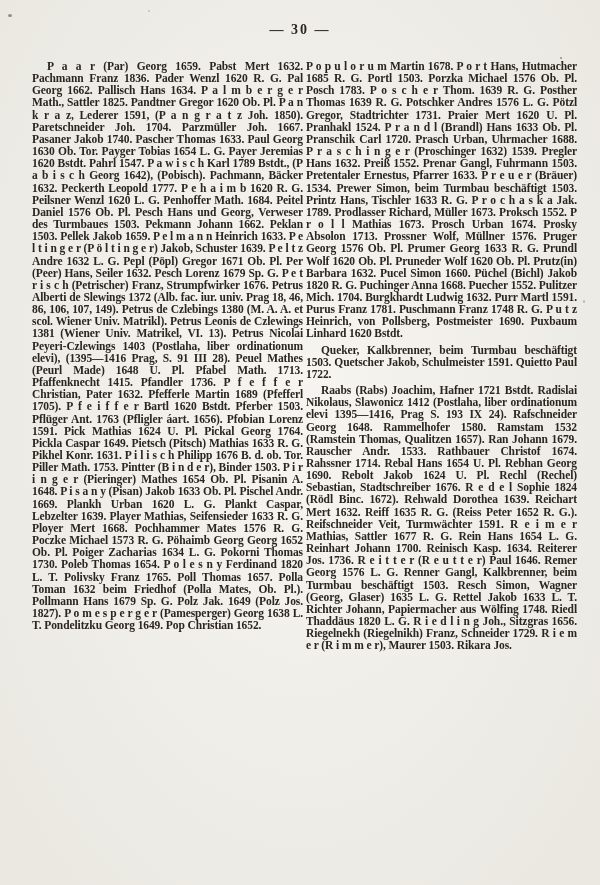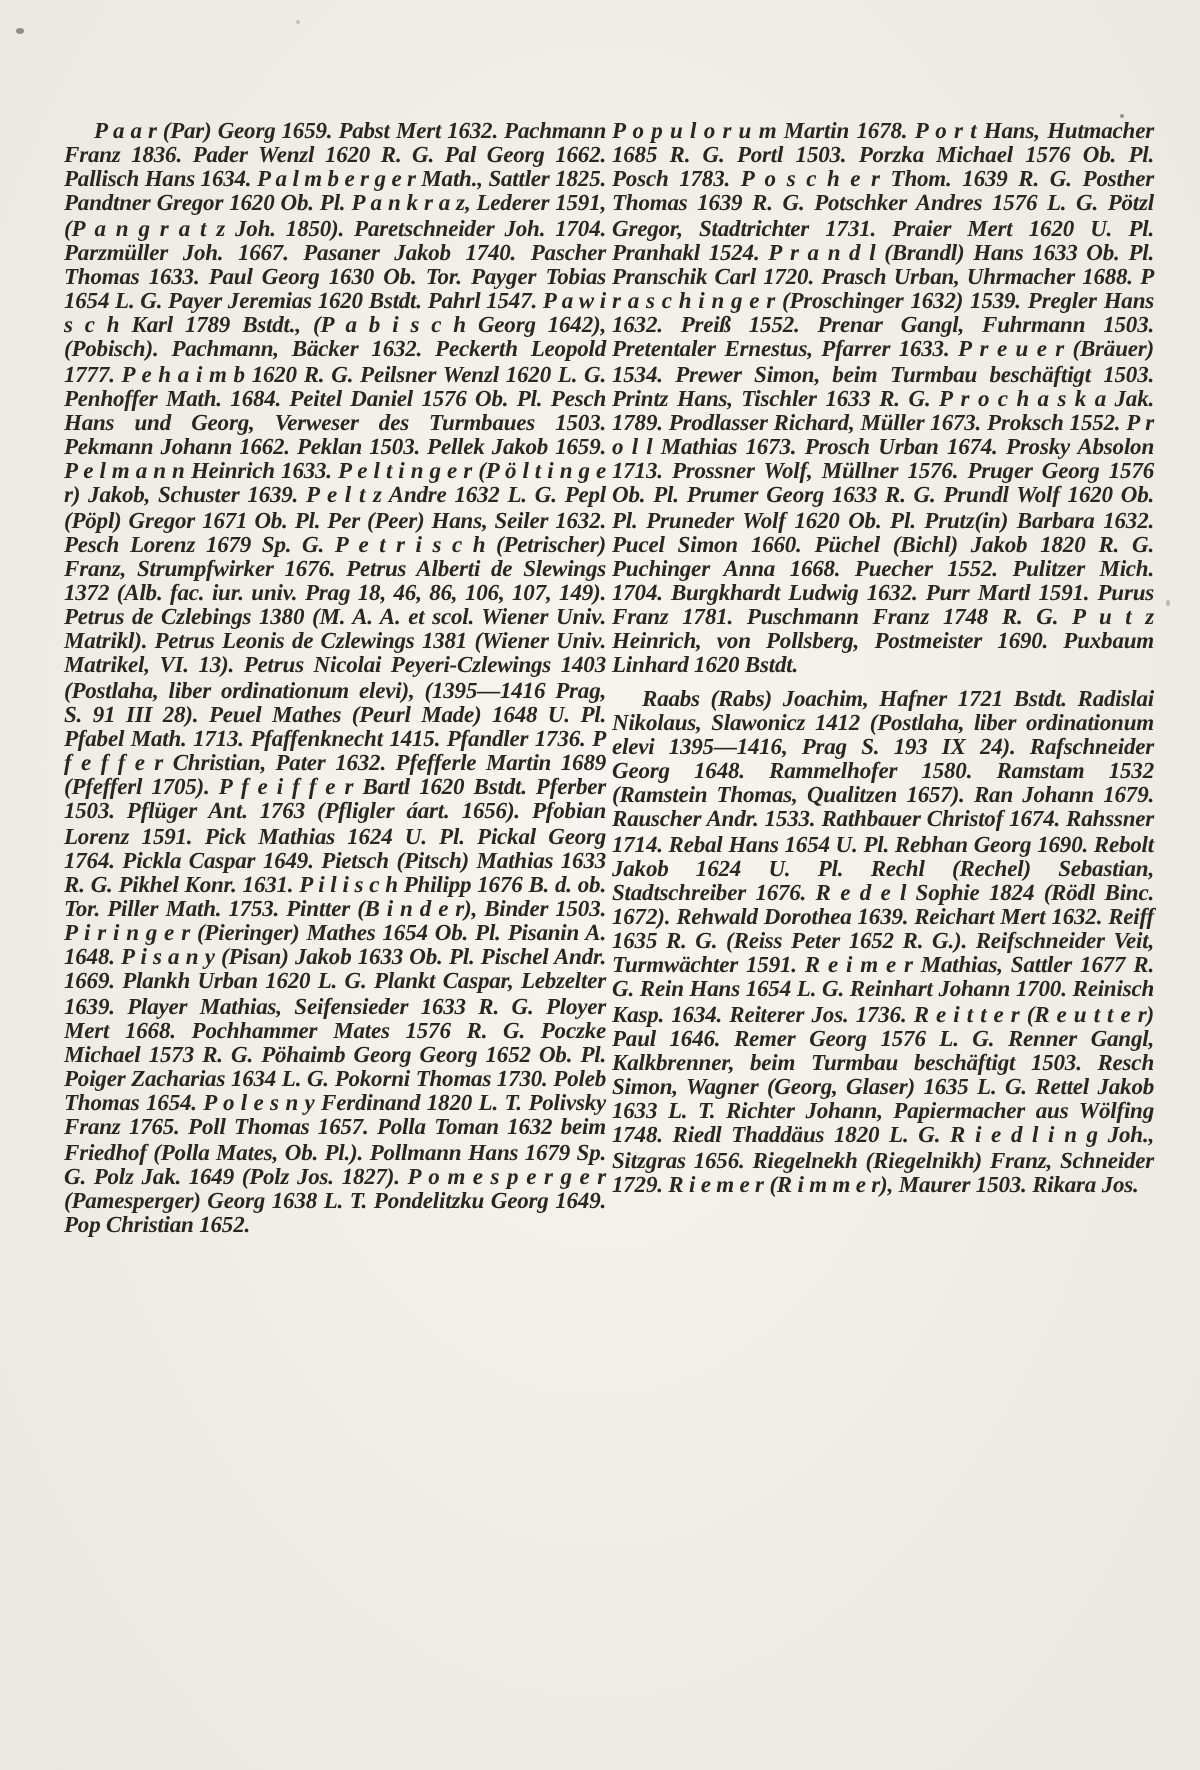--- a/index.html
+++ b/index.html
@@ -38,21 +38,20 @@
     top: 60px;
     width: 271px;
     color: #2b2520;
     font-size: 11.5px;
     font-weight: 700;
     line-height: 12.15px;
     text-align: justify;
     letter-spacing: -0.1px;
     -webkit-hyphens: auto;
     hyphens: auto;
-    font-style: italic;
   }
   .col-left  { left: 32px; }
   .col-right { left: 306px; }
   .col p { margin: 0; }
   .col p.indent { text-indent: 15px; }
   .col p.pbreak { margin-top: 4px; }
   .speck {
     position: absolute;
     background: #4a423a;
     border-radius: 50%;
@@ -66,23 +65,25 @@
 </head>
 <body>
 
 <div class="page">
 
   <div class="speck speck1"></div>
   <div class="speck speck2"></div>
   <div class="speck speck3"></div>
   <div class="speck speck4"></div>
 
+  <div class="page-number">— 30 —</div>
 
   <div class="col col-left">
     <p class="indent">P a a r (Par) Georg 1659. Pabst Mert 1632. Pachmann Franz 1836. Pader Wenzl 1620 R. G. Pal Georg 1662. Pallisch Hans 1634. P a l m b e r g e r Math., Sattler 1825. Pandtner Gregor 1620 Ob. Pl. P a n k r a z, Lederer 1591, (P a n g r a t z Joh. 1850). Paretschneider Joh. 1704. Parzmüller Joh. 1667. Pasaner Jakob 1740. Pascher Thomas 1633. Paul Georg 1630 Ob. Tor. Payger Tobias 1654 L. G. Payer Jeremias 1620 Bstdt. Pahrl 1547. P a w i s c h Karl 1789 Bstdt., (P a b i s c h Georg 1642), (Pobisch). Pachmann, Bäcker 1632. Peckerth Leopold 1777. P e h a i m b 1620 R. G. Peilsner Wenzl 1620 L. G. Penhoffer Math. 1684. Peitel Daniel 1576 Ob. Pl. Pesch Hans und Georg, Verweser des Turmbaues 1503. Pekmann Johann 1662. Peklan 1503. Pellek Jakob 1659. P e l m a n n Heinrich 1633. P e l t i n g e r (P ö l t i n g e r) Jakob, Schuster 1639. P e l t z Andre 1632 L. G. Pepl (Pöpl) Gregor 1671 Ob. Pl. Per (Peer) Hans, Seiler 1632. Pesch Lorenz 1679 Sp. G. P e t r i s c h (Petrischer) Franz, Strumpfwirker 1676. Petrus Alberti de Slewings 1372 (Alb. fac. iur. univ. Prag 18, 46, 86, 106, 107, 149). Petrus de Czlebings 1380 (M. A. A. et scol. Wiener Univ. Matrikl). Petrus Leonis de Czlewings 1381 (Wiener Univ. Matrikel, VI. 13). Petrus Nicolai Peyeri-Czlewings 1403 (Postlaha, liber ordinationum elevi), (1395—1416 Prag, S. 91 III 28). Peuel Mathes (Peurl Made) 1648 U. Pl. Pfabel Math. 1713. Pfaffenknecht 1415. Pfandler 1736. P f e f f e r Christian, Pater 1632. Pfefferle Martin 1689 (Pfefferl 1705). P f e i f f e r Bartl 1620 Bstdt. Pferber 1503. Pflüger Ant. 1763 (Pfligler áart. 1656). Pfobian Lorenz 1591. Pick Mathias 1624 U. Pl. Pickal Georg 1764. Pickla Caspar 1649. Pietsch (Pitsch) Mathias 1633 R. G. Pikhel Konr. 1631. P i l i s c h Philipp 1676 B. d. ob. Tor. Piller Math. 1753. Pintter (B i n d e r), Binder 1503. P i r i n g e r (Pieringer) Mathes 1654 Ob. Pl. Pisanin A. 1648. P i s a n y (Pisan) Jakob 1633 Ob. Pl. Pischel Andr. 1669. Plankh Urban 1620 L. G. Plankt Caspar, Lebzelter 1639. Player Mathias, Seifensieder 1633 R. G. Ployer Mert 1668. Pochhammer Mates 1576 R. G. Poczke Michael 1573 R. G. Pöhaimb Georg Georg 1652 Ob. Pl. Poiger Zacharias 1634 L. G. Pokorni Thomas 1730. Poleb Thomas 1654. P o l e s n y Ferdinand 1820 L. T. Polivsky Franz 1765. Poll Thomas 1657. Polla Toman 1632 beim Friedhof (Polla Mates, Ob. Pl.). Pollmann Hans 1679 Sp. G. Polz Jak. 1649 (Polz Jos. 1827). P o m e s p e r g e r (Pamesperger) Georg 1638 L. T. Pondelitzku Georg 1649. Pop Christian 1652.</p>
   </div>
 
   <div class="col col-right">
     <p>P o p u l o r u m Martin 1678. P o r t Hans, Hutmacher 1685 R. G. Portl 1503. Porzka Michael 1576 Ob. Pl. Posch 1783. P o s c h e r Thom. 1639 R. G. Posther Thomas 1639 R. G. Potschker Andres 1576 L. G. Pötzl Gregor, Stadtrichter 1731. Praier Mert 1620 U. Pl. Pranhakl 1524. P r a n d l (Brandl) Hans 1633 Ob. Pl. Pranschik Carl 1720. Prasch Urban, Uhrmacher 1688. P r a s c h i n g e r (Proschinger 1632) 1539. Pregler Hans 1632. Preiß 1552. Prenar Gangl, Fuhrmann 1503. Pretentaler Ernestus, Pfarrer 1633. P r e u e r (Bräuer) 1534. Prewer Simon, beim Turmbau beschäftigt 1503. Printz Hans, Tischler 1633 R. G. P r o c h a s k a Jak. 1789. Prodlasser Richard, Müller 1673. Proksch 1552. P r o l l Mathias 1673. Prosch Urban 1674. Prosky Absolon 1713. Prossner Wolf, Müllner 1576. Pruger Georg 1576 Ob. Pl. Prumer Georg 1633 R. G. Prundl Wolf 1620 Ob. Pl. Pruneder Wolf 1620 Ob. Pl. Prutz(in) Barbara 1632. Pucel Simon 1660. Püchel (Bichl) Jakob 1820 R. G. Puchinger Anna 1668. Puecher 1552. Pulitzer Mich. 1704. Burgkhardt Ludwig 1632. Purr Martl 1591. Purus Franz 1781. Puschmann Franz 1748 R. G. P u t z Heinrich, von Pollsberg, Postmeister 1690. Puxbaum Linhard 1620 Bstdt.</p>
+    <p class="indent pbreak">Queker, Kalkbrenner, beim Turmbau beschäftigt 1503. Quetscher Jakob, Schulmeister 1591. Quietto Paul 1722.</p>
     <p class="indent pbreak">Raabs (Rabs) Joachim, Hafner 1721 Bstdt. Radislai Nikolaus, Slawonicz 1412 (Postlaha, liber ordinationum elevi 1395—1416, Prag S. 193 IX 24). Rafschneider Georg 1648. Rammelhofer 1580. Ramstam 1532 (Ramstein Thomas, Qualitzen 1657). Ran Johann 1679. Rauscher Andr. 1533. Rathbauer Christof 1674. Rahssner 1714. Rebal Hans 1654 U. Pl. Rebhan Georg 1690. Rebolt Jakob 1624 U. Pl. Rechl (Rechel) Sebastian, Stadtschreiber 1676. R e d e l Sophie 1824 (Rödl Binc. 1672). Rehwald Dorothea 1639. Reichart Mert 1632. Reiff 1635 R. G. (Reiss Peter 1652 R. G.). Reifschneider Veit, Turmwächter 1591. R e i m e r Mathias, Sattler 1677 R. G. Rein Hans 1654 L. G. Reinhart Johann 1700. Reinisch Kasp. 1634. Reiterer Jos. 1736. R e i t t e r (R e u t t e r) Paul 1646. Remer Georg 1576 L. G. Renner Gangl, Kalkbrenner, beim Turmbau beschäftigt 1503. Resch Simon, Wagner (Georg, Glaser) 1635 L. G. Rettel Jakob 1633 L. T. Richter Johann, Papiermacher aus Wölfing 1748. Riedl Thaddäus 1820 L. G. R i e d l i n g Joh., Sitzgras 1656. Riegelnekh (Riegelnikh) Franz, Schneider 1729. R i e m e r (R i m m e r), Maurer 1503. Rikara Jos.</p>
   </div>
 
 </div>
 
 </body></html>

